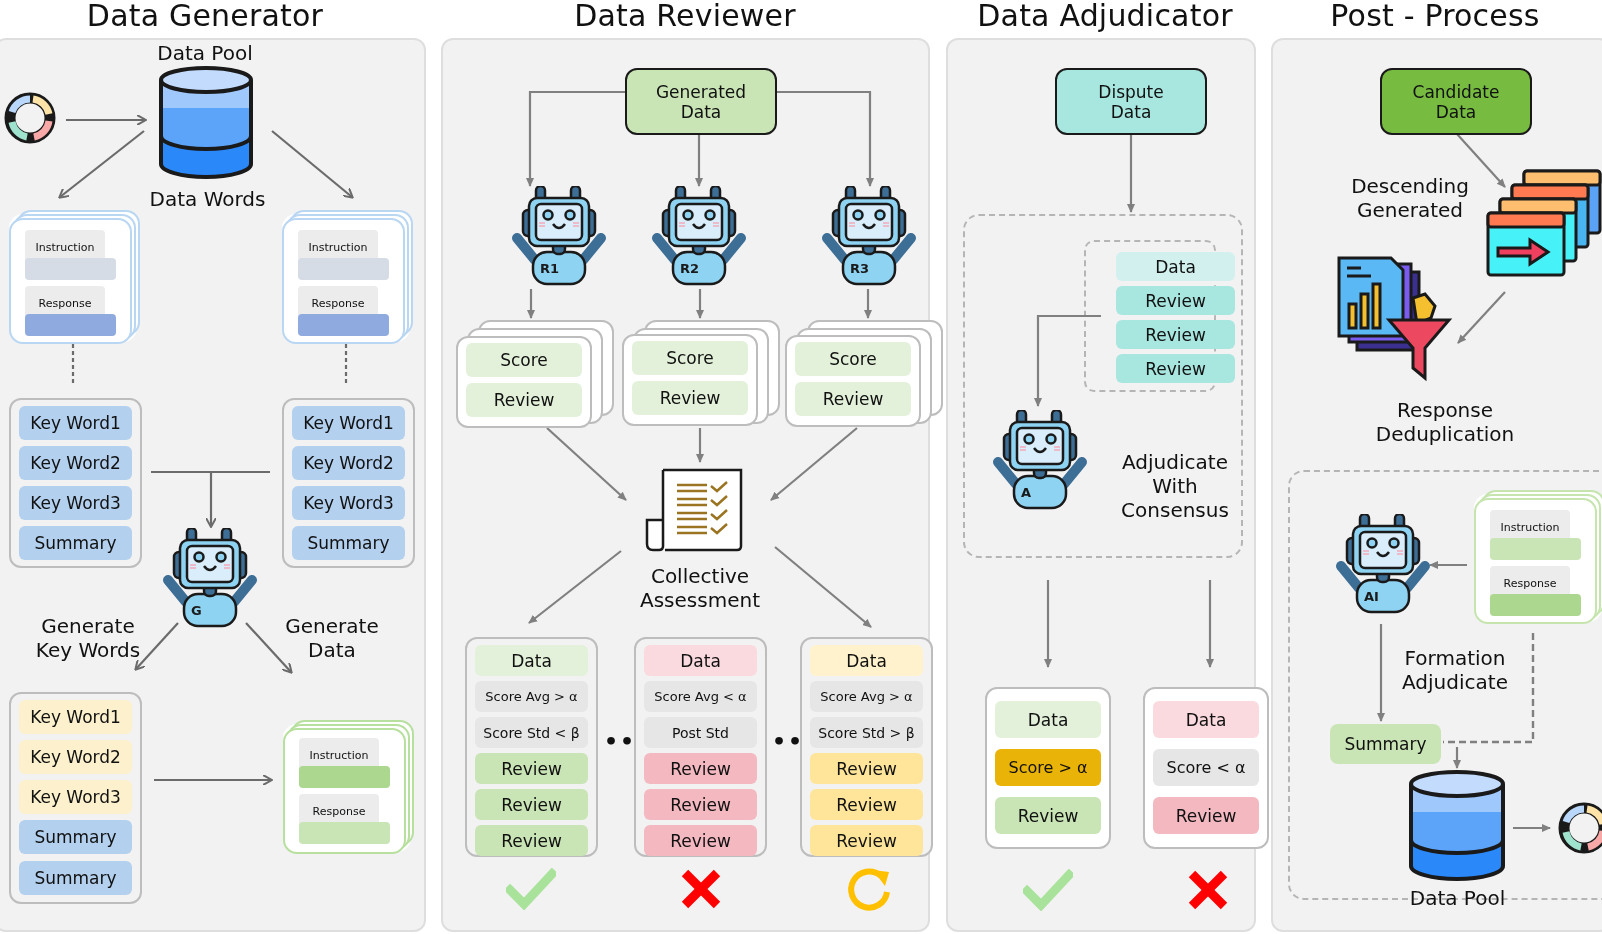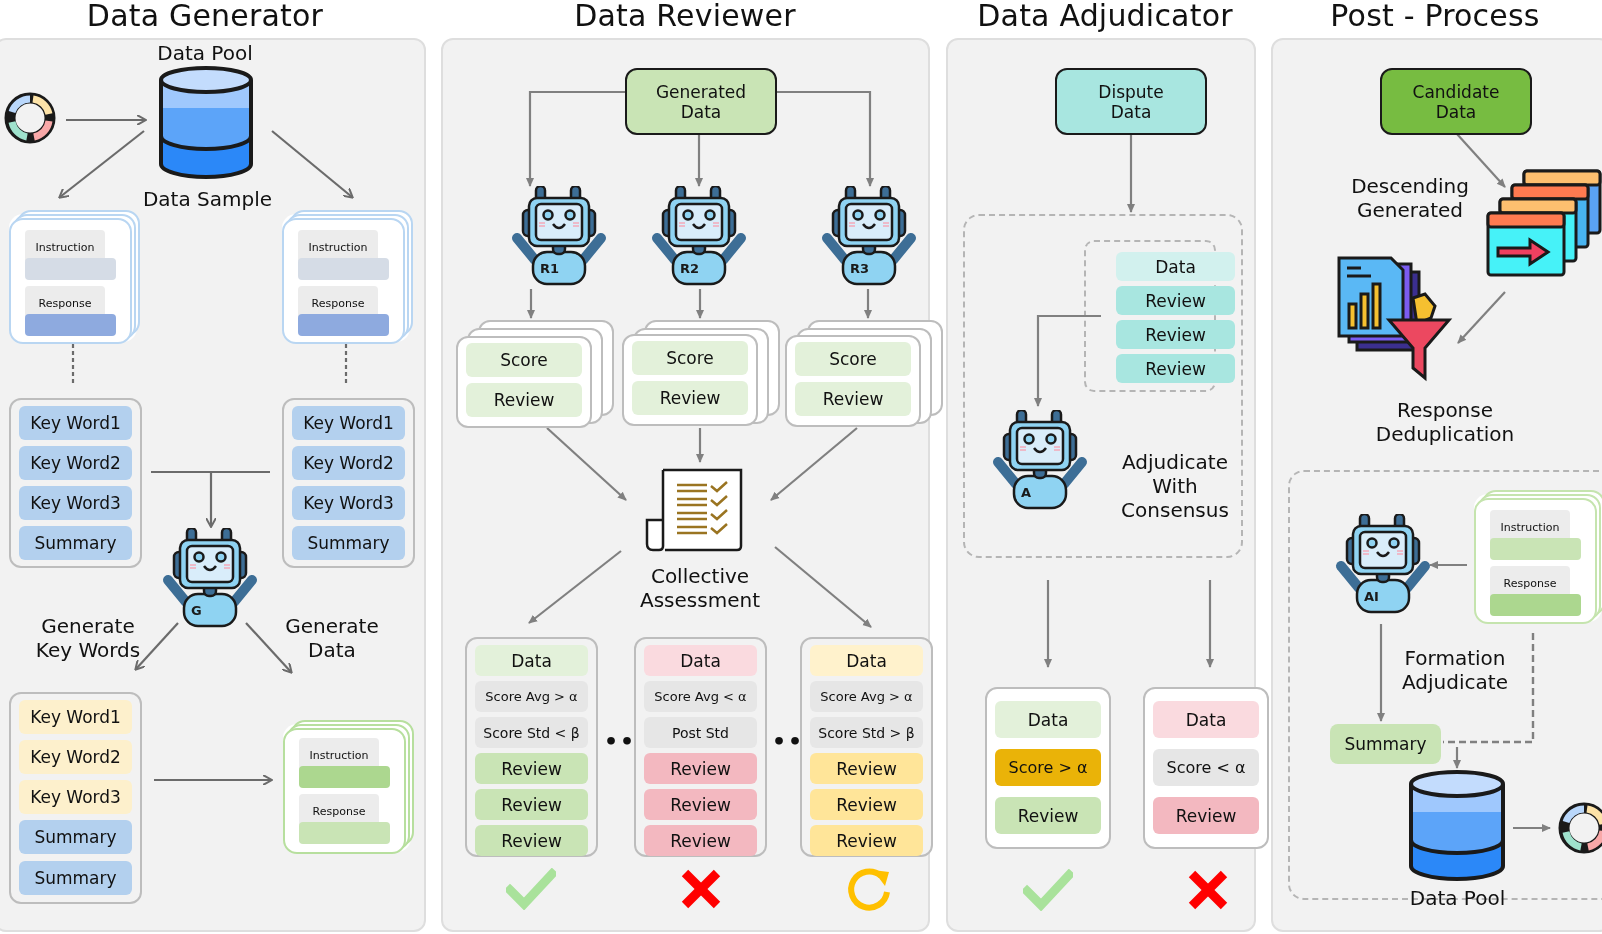--- a/index.html
+++ b/index.html
@@ -90,21 +90,21 @@
   </g>
 </svg>
 
 <div class="lbl" style="left:150px;top:41px;width:110px;">Data Pool</div>
 <svg class="icon" style="left:158px;top:66px;" width="96" height="114" viewBox="0 0 96 114">
   <path d="M3,14 L3,98 A45,13 0 0 0 93,98 L93,14" fill="#2b88f8" stroke="#1a1a1a" stroke-width="4"></path>
   <path d="M3,14 L3,42 A45,13 0 0 0 93,42 L93,14" fill="#9fc8fd" stroke="#1a1a1a" stroke-width="4"></path>
   <path d="M3,42 L3,70 A45,13 0 0 0 93,70 L93,42" fill="#5ca4f9" stroke="#1a1a1a" stroke-width="4"></path>
   <ellipse cx="48" cy="14" rx="45" ry="12" fill="#c3dcfd" stroke="#1a1a1a" stroke-width="4"></ellipse>
 </svg>
-<div class="lbl" style="left:140px;top:187px;width:135px;">Data Sample</div>
+<div class="lbl" style="left:140px;top:187px;width:135px;">Data Words</div>
 
 <svg class="icon" style="left:2px;top:90px;" width="56" height="56" viewBox="0 0 56 56">
   <circle cx="28" cy="28" r="20" fill="none" stroke="#1a1a1a" stroke-width="11"></circle>
   <path d="M10,22 A19,19 0 0 1 28,9" fill="none" stroke="#b9d7fb" stroke-width="7"></path>
   <path d="M31,9 A19,19 0 0 1 47,24" fill="none" stroke="#fde3a8" stroke-width="7"></path>
   <path d="M47,31 A19,19 0 0 1 32,47" fill="none" stroke="#f9a8a8" stroke-width="7"></path>
   <path d="M25,47 A19,19 0 0 1 10,32" fill="none" stroke="#9fe2cd" stroke-width="7"></path>
 </svg>
 
 <div class="card" style="left:9px;top:214px;width:128px;height:128px;">

